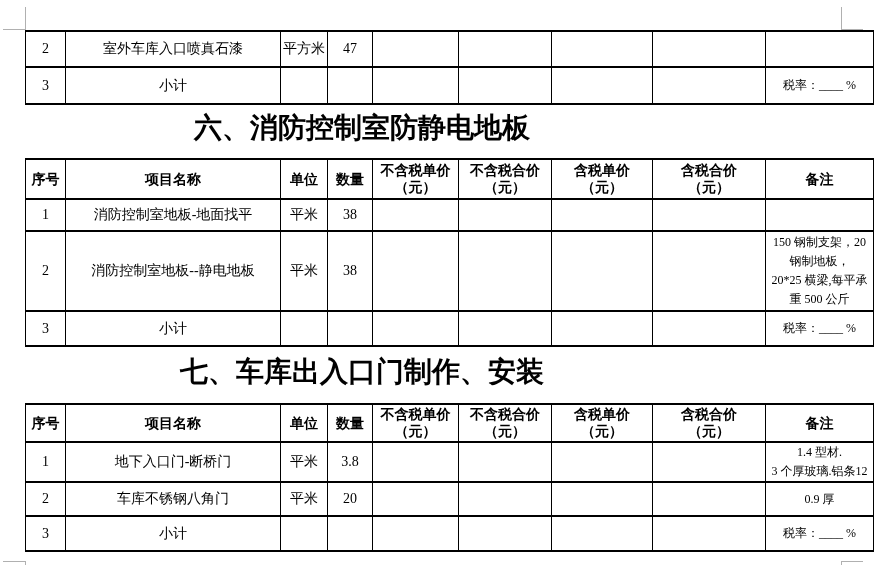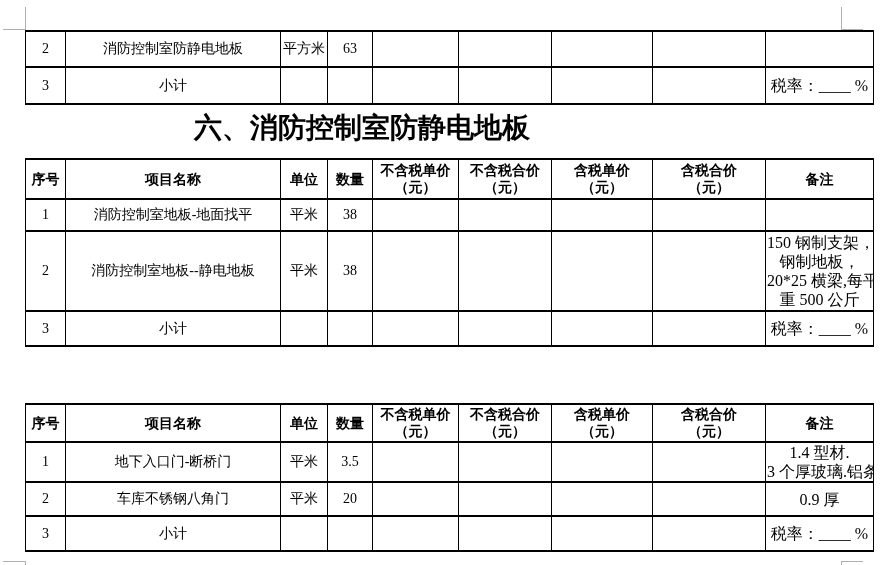--- a/index.html
+++ b/index.html
@@ -43,21 +43,21 @@
     font-weight: normal;
   }
   .quote th {
     font-family: "Liberation Sans", sans-serif;
     font-weight: bold;
     font-size: 14px;
     white-space: pre-line;
     line-height: 17px;
   }
   .quote td.c-remark {
-    font-size: 16px;
+    font-size: 12px;
     white-space: pre;
     line-height: 19px;
     text-align: center;
   }
   .sec-title {
     position: absolute;
     left: 0;
     width: 724px;
     text-align: center;
     font-family: "Liberation Sans", sans-serif;
@@ -88,23 +88,23 @@
         <col style="width:45px">
       <col style="width:86px">
         <col style="width:93px">
         <col style="width:101px">
         <col style="width:113px">
         <col style="width:108px">
     </colgroup>
     <tbody>
         <tr style="height:36px">
       <td>2</td>
-      <td>消防控制室防静电地板</td>
+      <td>室外车库入口喷真石漆</td>
       <td>平方米</td>
-      <td>63</td>
+      <td>47</td>
       <td></td>
       <td></td>
       <td></td>
       <td></td>
       <td class="c-remark"></td>
     </tr>
     <tr style="height:37px">
       <td>3</td>
       <td>小计</td>
       <td></td>
@@ -180,20 +180,21 @@
       <td></td>
       <td></td>
       <td></td>
       <td></td>
       <td></td>
       <td class="c-remark">税率：____ %</td>
     </tr>
   </tbody>
     </table>
 
+  <div class="sec-title" id="title7">七、车库出入口门制作、安装</div>
 
   <table class="quote" id="t3">
     <colgroup>
       <col style="width:40px">
         <col style="width:215px">
         <col style="width:47px">
         <col style="width:45px">
       <col style="width:86px">
         <col style="width:93px">
         <col style="width:101px">
@@ -213,21 +214,21 @@
       <th>含税单价
 （元）</th>
       <th>含税合价
 （元）</th>
       <th>备注</th>
     </tr>
     <tr style="height:39px">
       <td>1</td>
       <td>地下入口门-断桥门</td>
       <td>平米</td>
-      <td>3.5</td>
+      <td>3.8</td>
       <td></td>
       <td></td>
       <td></td>
       <td></td>
       <td class="c-remark">1.4 型材.
 3 个厚玻璃.铝条12</td>
     </tr>
     <tr style="height:34px">
       <td>2</td>
       <td>车库不锈钢八角门</td>

